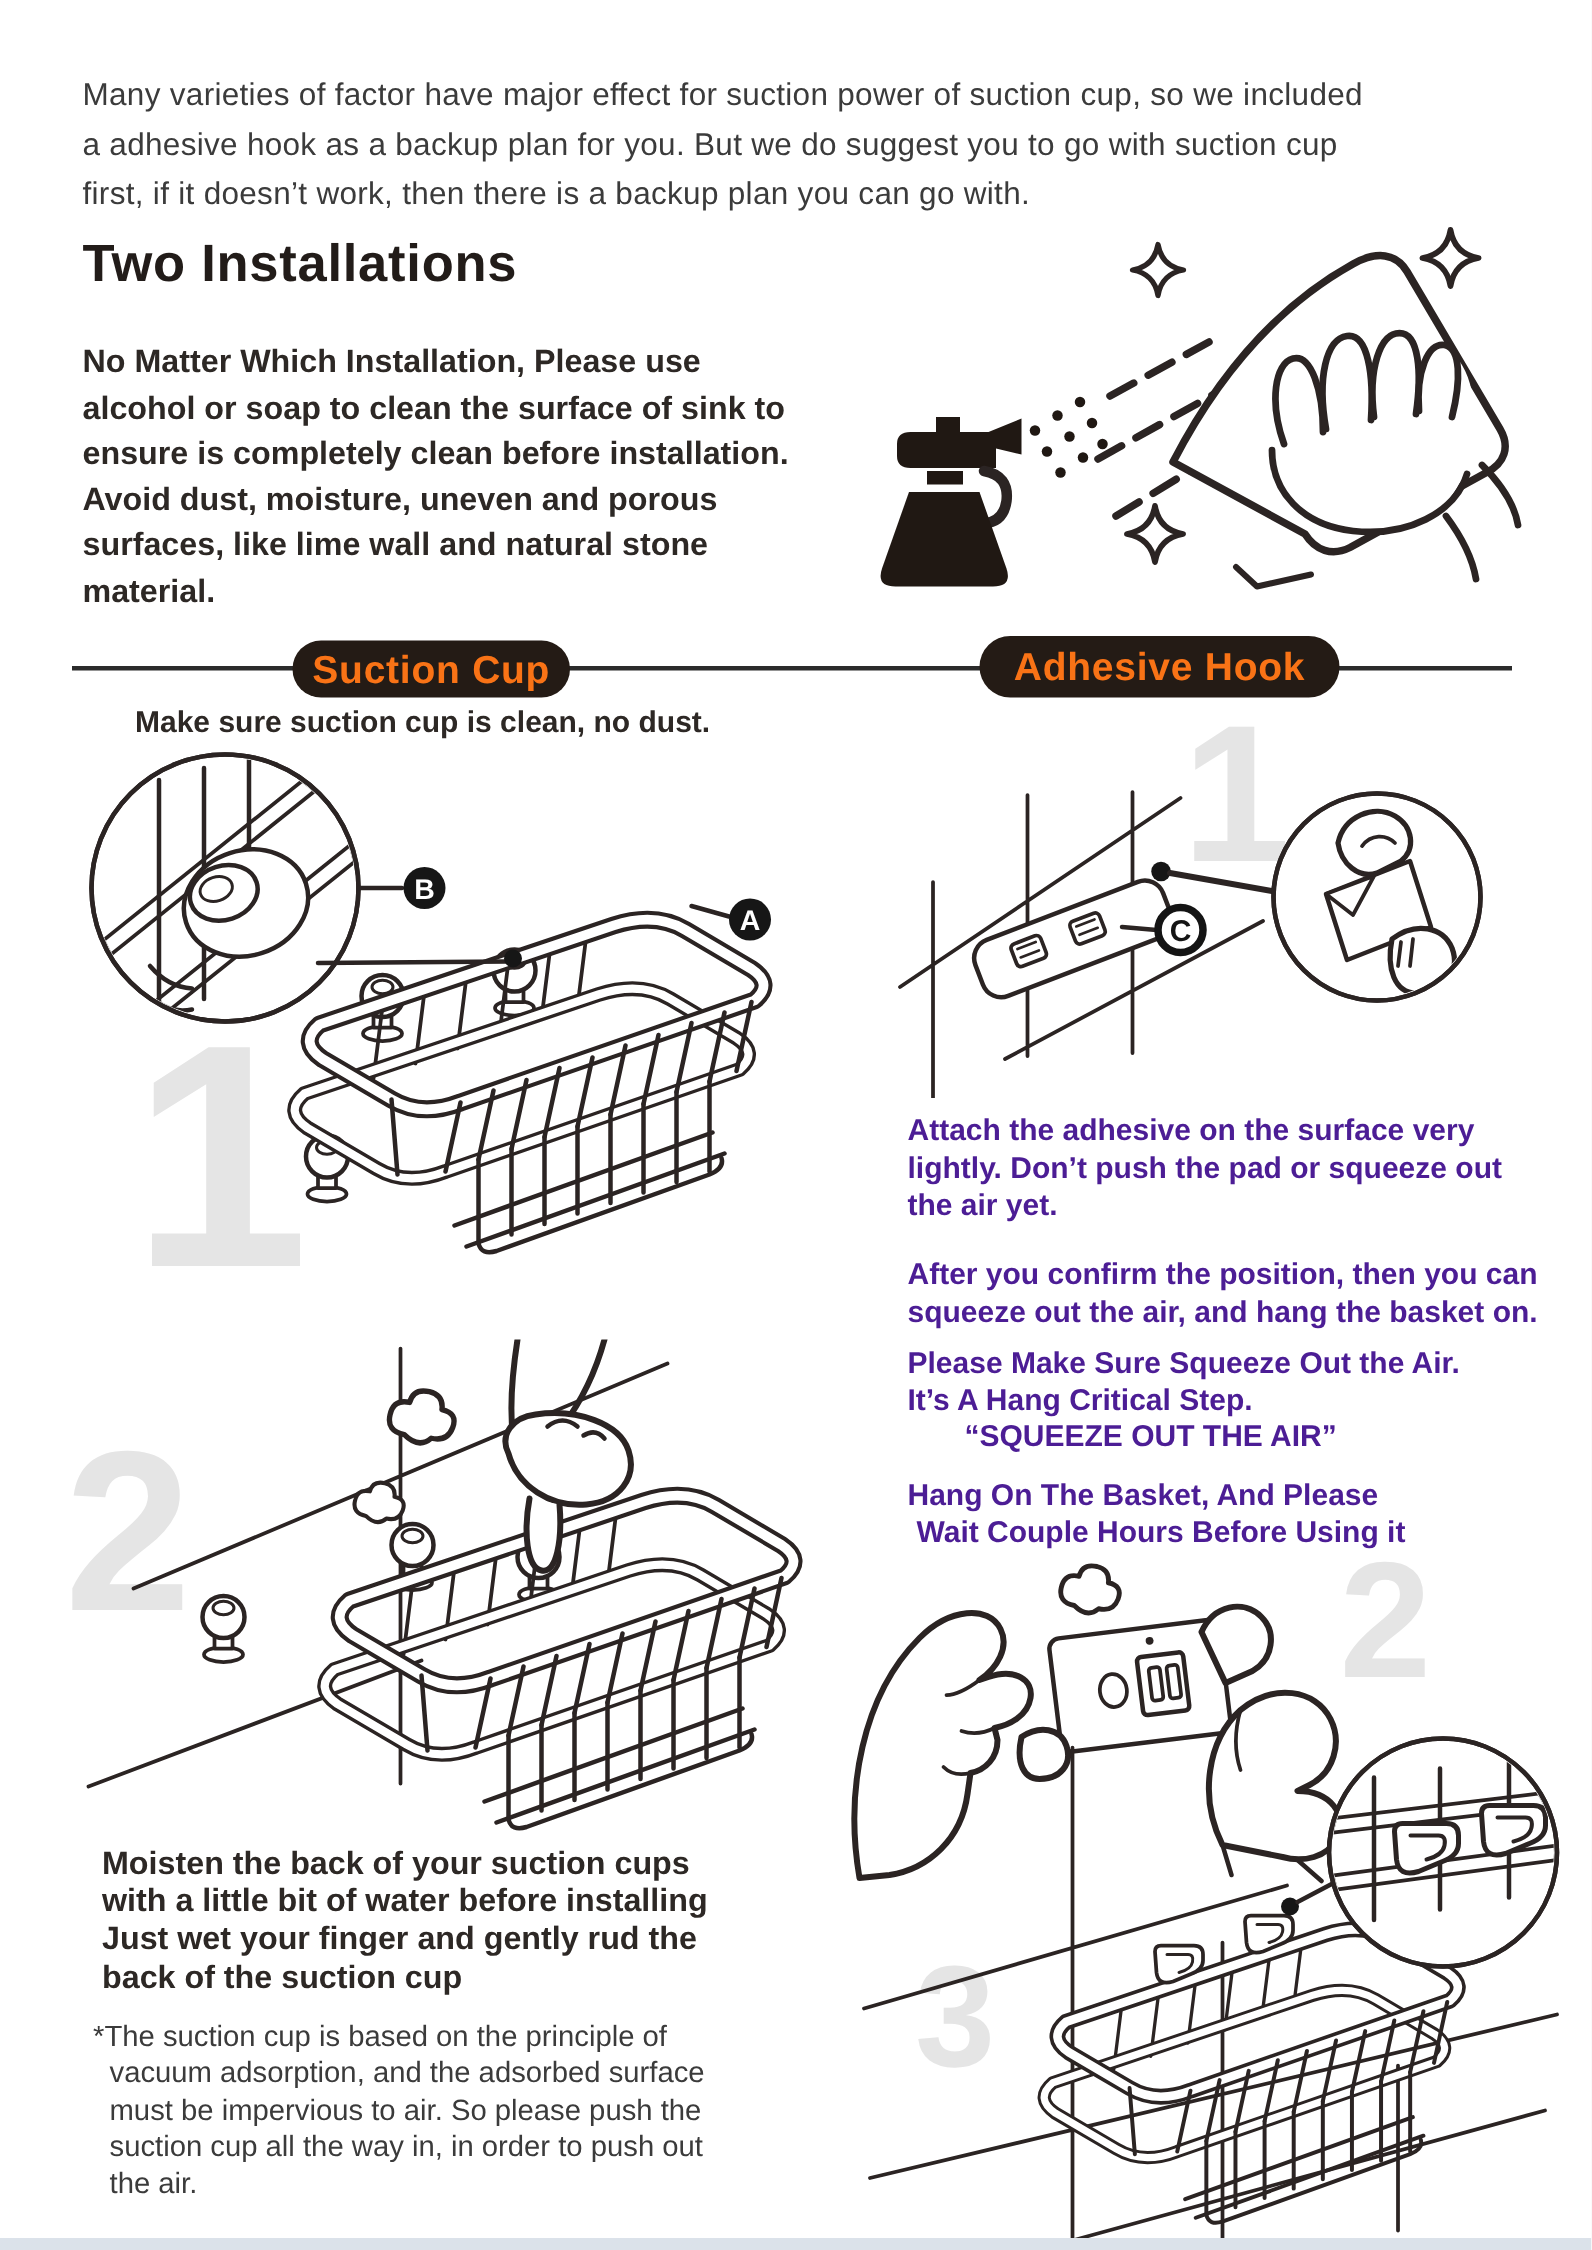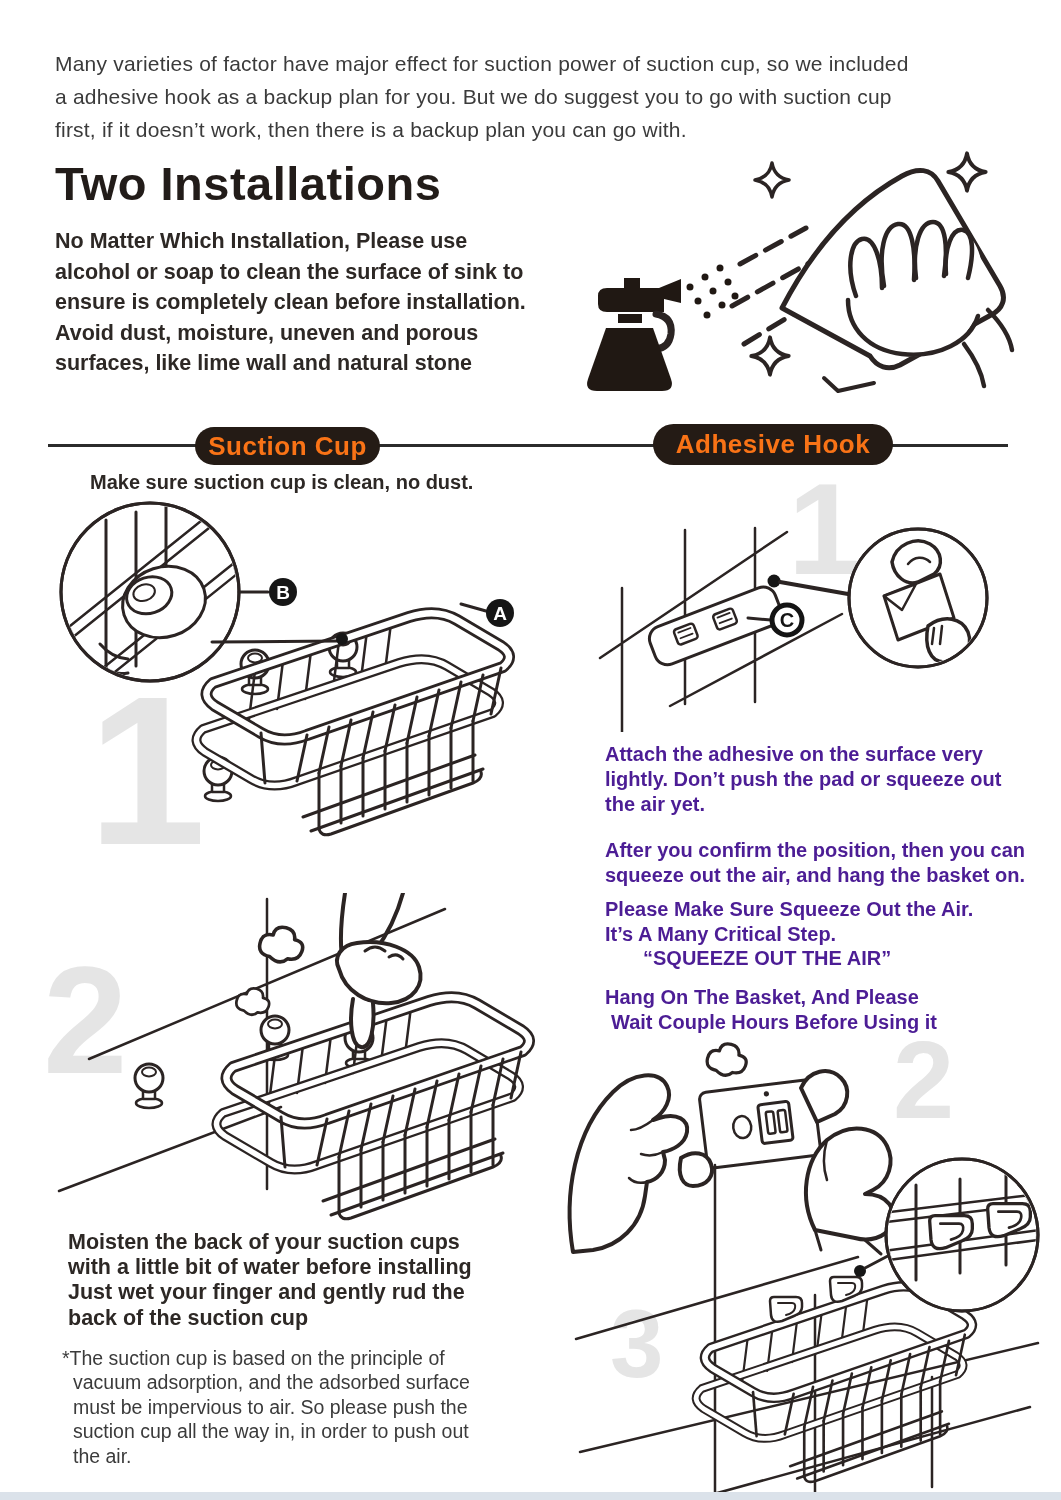--- a/index.html
+++ b/index.html
@@ -4,21 +4,21 @@
 <style>
   html,body{margin:0;padding:0;background:#fff;}
   #page{
     position:relative;width:1061px;height:1500px;background:#ffffff;
     font-family:"Liberation Sans",sans-serif;color:#2d2825;overflow:hidden;
     outline:1px solid #ececec;
   }
   .abs{position:absolute;}
   .line{white-space:pre;}
   .intro{font-size:21px;line-height:33px;color:#3b3b3b;letter-spacing:.2px;}
-  .title{font-size:47px;font-weight:800;letter-spacing:.5px;color:#221c19;}
+  .title{font-size:35px;font-weight:800;letter-spacing:.5px;color:#221c19;}
   .prep{font-size:21.5px;font-weight:700;line-height:30.5px;color:#2d2825;}
   .caption{font-size:20px;font-weight:700;color:#2d2825;}
   .rtext{font-size:20px;font-weight:700;line-height:25px;color:#4c1d95;}
   .moisten{font-size:21.5px;font-weight:700;line-height:25.2px;color:#2d2825;}
   .footnote{font-size:19.5px;line-height:24.4px;color:#3b3b3b;}
   .footnote .line + .line{padding-left:11px;}
   .indent1{padding-left:38px;}
   .indent2{padding-left:6px;}
   .divline{background:#2b2b2b;height:3px;}
   .pill{
@@ -84,20 +84,21 @@
   </div>
 
   <div class="abs title" style="left:55px;top:156px;">Two Installations</div>
 
   <div class="abs prep" style="left:55px;top:226px;">
     <div class="line">No Matter Which Installation, Please use</div>
     <div class="line">alcohol or soap to clean the surface of sink to</div>
     <div class="line">ensure is completely clean before installation.</div>
     <div class="line">Avoid dust, moisture, uneven and porous</div>
     <div class="line">surfaces, like lime wall and natural stone</div>
+    <div class="line">material.</div>
   </div>
 
   <svg class="abs" style="left:572px;top:138px;" width="482" height="272" viewBox="0 0 482 272">
     <g>
       <use href="#sym-sparkle" x="180" y="22" width="40" height="40"></use>
       <use href="#sym-sparkle" x="373" y="12" width="44" height="44"></use>
       <use href="#sym-sparkle" x="176" y="196" width="44" height="44"></use>
     </g>
     <g>
       <path class="blk" d="M52,140 h16 v11 h-16 z"></path>
@@ -228,21 +229,21 @@
     <div class="line">Attach the adhesive on the surface very</div>
     <div class="line">lightly. Don’t push the pad or squeeze out</div>
     <div class="line">the air yet.</div>
   </div>
   <div class="abs rtext" style="left:605px;top:838px;">
     <div class="line">After you confirm the position, then you can</div>
     <div class="line">squeeze out the air, and hang the basket on.</div>
   </div>
   <div class="abs rtext" style="left:605px;top:897px;line-height:24.5px;">
     <div class="line">Please Make Sure Squeeze Out the Air.</div>
-    <div class="line">It’s A Many Critical Step.</div>
+    <div class="line">It’s A Hang Critical Step.</div>
     <div class="line indent1">“SQUEEZE OUT THE AIR”</div>
   </div>
   <div class="abs rtext" style="left:605px;top:985px;">
     <div class="line">Hang On The Basket, And Please</div>
     <div class="line indent2">Wait Couple Hours Before Using it</div>
   </div>
 
   <svg class="abs" style="left:563px;top:1028px;" width="498" height="230" viewBox="0 0 498 230">
     <text class="ghost" x="330" y="90" font-size="110" fill="#e9e9e9">2</text>
     <use href="#sym-puff" x="140" y="12" width="48" height="39"></use>

